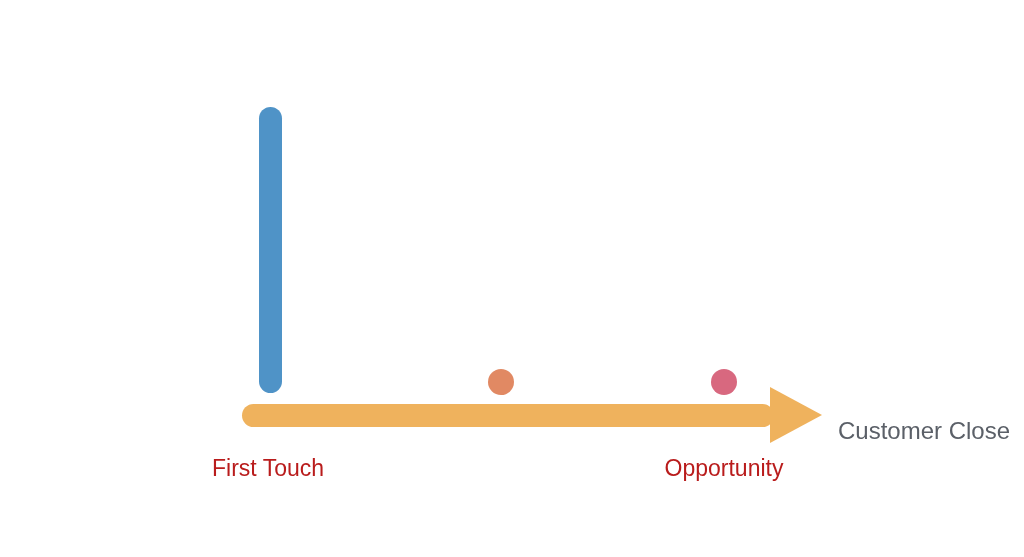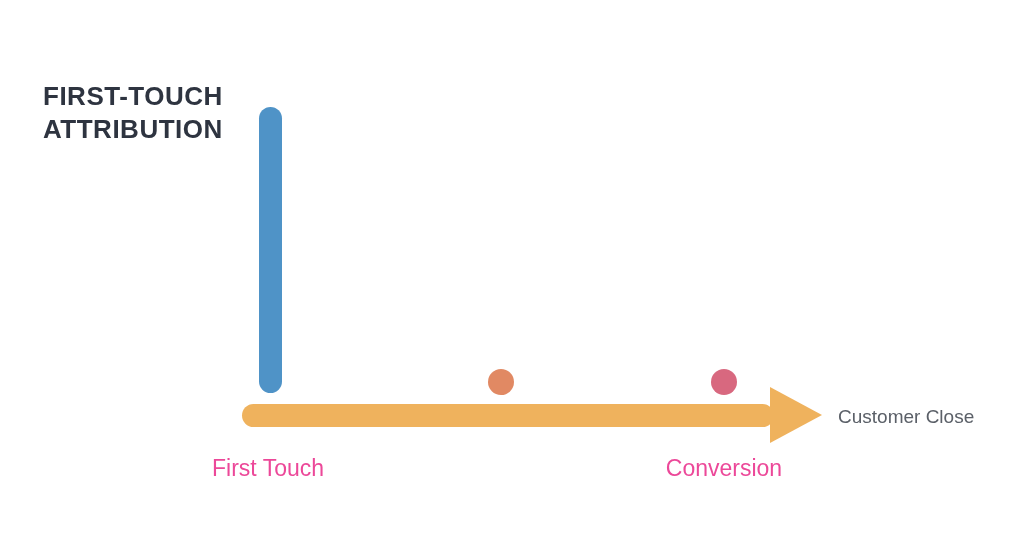--- a/index.html
+++ b/index.html
@@ -53,64 +53,60 @@
     position: absolute;
     left: 770px;
     top: 387px;
     width: 52px;
     height: 56px;
     clip-path: polygon(0 0, 100% 50%, 0 100%);
   }
   .axis-end-label {
     position: absolute;
     left: 838px;
-    top: 403px;
-    font-size: 19px;
+    top: 417px;
+    font-size: 24px;
     line-height: 28px;
     color: #5B6068;
     white-space: nowrap;
   }
   .stage-label {
     position: absolute;
     top: 452px;
     width: 200px;
     text-align: center;
     font-size: 23px;
     line-height: 32px;
-    color: #ec4899;
+    color: #b91c1c;
   }
   .stage-label-first       { left: 168px; }
   .stage-label-lead        { left: 400px; }
   .stage-label-opportunity { left: 624px; }
   .stage-label span { display: block; }
 </style>
 </head>
 <body>
 
 <div class="canvas">
 
-  <div class="title">
-    <span style="display:block">FIRST-TOUCH</span>
-    <span style="display:block">ATTRIBUTION</span>
-  </div>
 
   <div class="bar-first-touch" style="background: rgb(79, 147, 199);"></div>
 
   <div class="dot dot-lead" style="background: rgb(225, 137, 99);"></div>
 
   <div class="dot dot-opportunity" style="background: rgb(216, 104, 127);"></div>
 
   <div class="arrow-shaft" style="background: rgb(239, 178, 93);"></div>
 
   <div class="arrow-head" style="background: rgb(239, 178, 93);"></div>
 
   <div class="axis-end-label">Customer Close</div>
 
   <div class="stage-label stage-label-first">
     <span>First Touch</span>
   </div>
 
 
   <div class="stage-label stage-label-opportunity">
-    <span>Conversion</span>
+    <span>Opportunity</span>
   </div>
 
 </div>
 
 </body></html>

